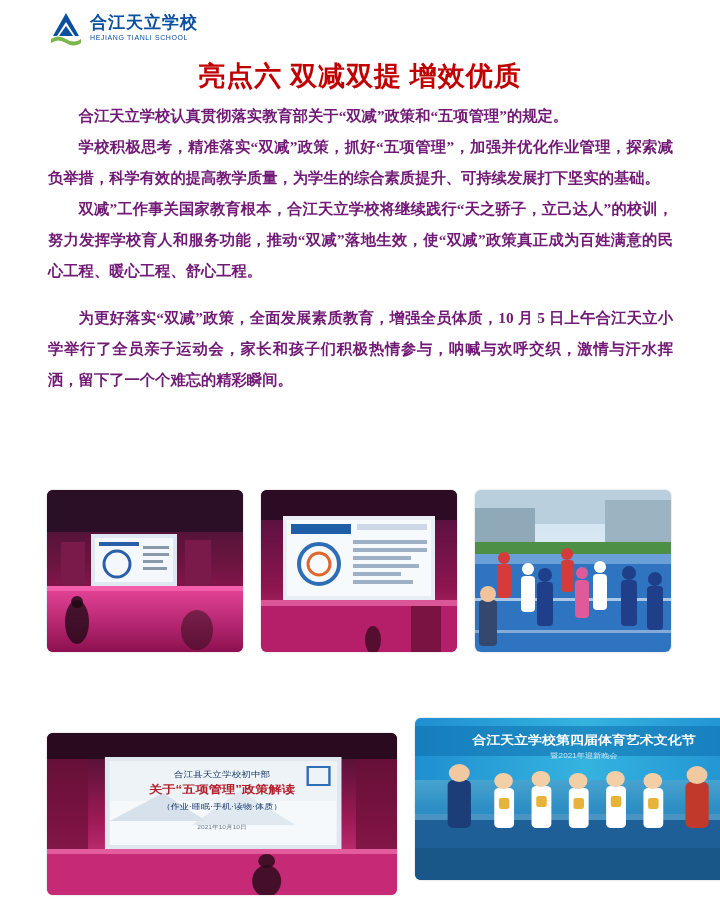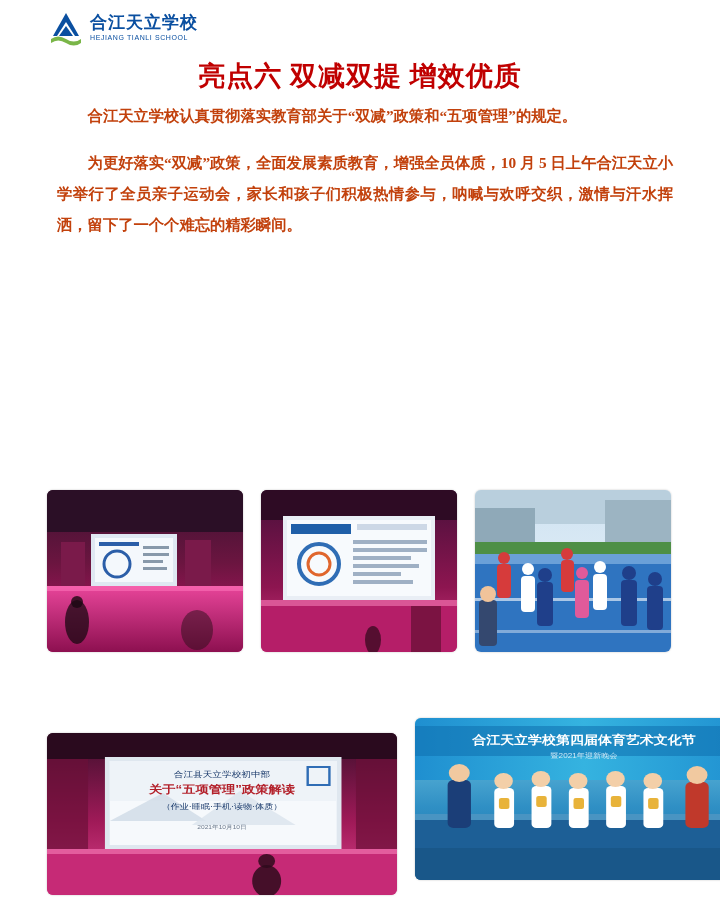--- a/index.html
+++ b/index.html
@@ -77,25 +77,25 @@
   
   .body-copy {
     position: absolute;
     top: 100px;
     left: 47px;
     width: 626px;
   }
   .para {
     font-size: 15.3px;
     line-height: 31px;
-    color: #c2410c;
+    color: #701a75;
     font-weight: bold;
     text-align: justify;
     text-indent: 2em;
-    margin: 0 0 0 10px;
+    margin: 0 0 0 1px;
     font-family: "Liberation Serif", "DejaVu Serif", serif;
   }
   .para.gap {
     margin-top: 16px;
   }
 
   
   .photos-row {
     position: absolute;
     left: 47px;
@@ -135,20 +135,22 @@
     <div class="logo-text">
       <span class="logo-cn">合江天立学校</span>
       <span class="logo-en">HEJIANG TIANLI SCHOOL</span>
     </div>
   </div>
 
   <div class="doc-title">亮点六    双减双提  增效优质</div>
 
   <div class="body-copy">
     <p class="para">合江天立学校认真贯彻落实教育部关于“双减”政策和“五项管理”的规定。</p>
+    <p class="para">学校积极思考，精准落实“双减”政策，抓好“五项管理”，加强并优化作业管理，探索减负举措，科学有效的提高教学质量，为学生的综合素质提升、可持续发展打下坚实的基础。</p>
+    <p class="para">双减”工作事关国家教育根本，合江天立学校将继续践行“天之骄子，立己达人”的校训，努力发挥学校育人和服务功能，推动“双减”落地生效，使“双减”政策真正成为百姓满意的民心工程、暖心工程、舒心工程。</p>
     <p class="para gap">为更好落实“双减”政策，全面发展素质教育，增强全员体质，10 月 5 日上午合江天立小学举行了全员亲子运动会，家长和孩子们积极热情参与，呐喊与欢呼交织，激情与汗水挥洒，留下了一个个难忘的精彩瞬间。</p>
   </div>
 
   <div class="photos-row row1">
 
     <div class="photo w1">
       <svg viewBox="0 0 196 162" preserveAspectRatio="none" xmlns="http://www.w3.org/2000/svg">
         <defs>
           <linearGradient id="g1" x1="0" y1="0" x2="0" y2="1">
             <stop offset="0%" stop-color="#3a1230"></stop>

